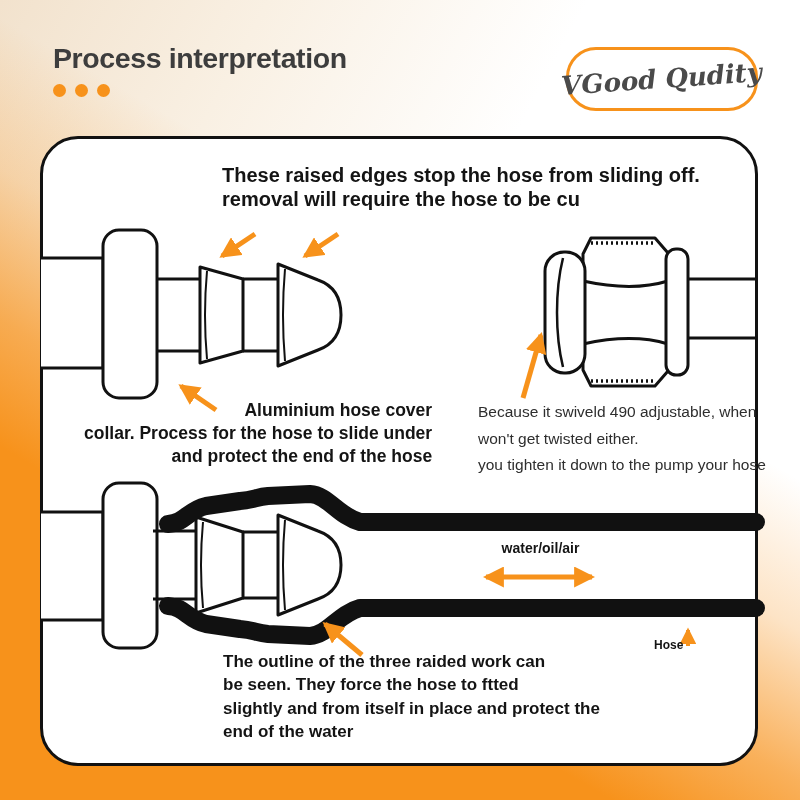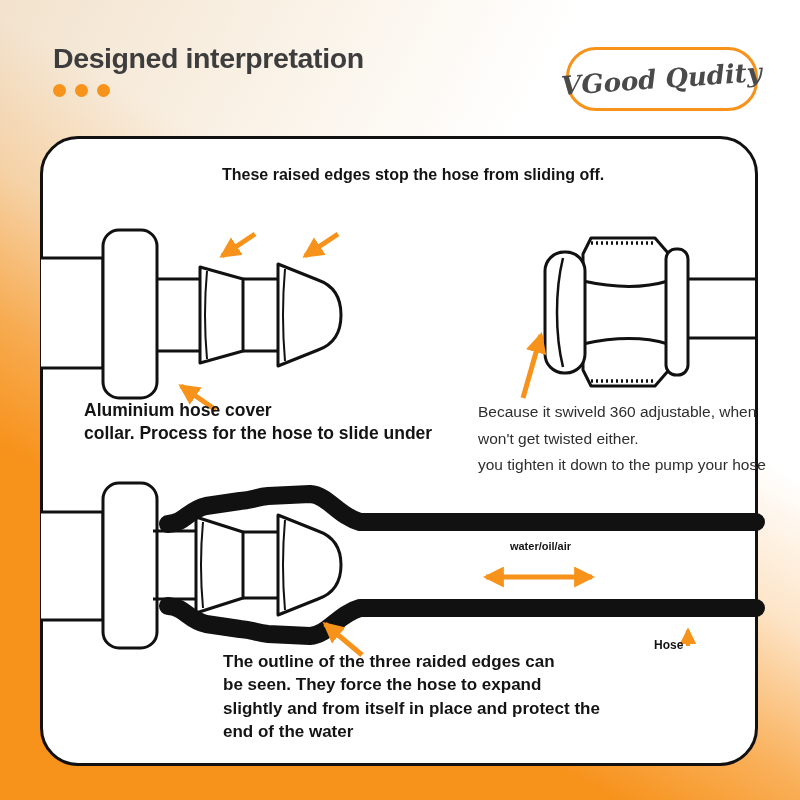--- a/index.html
+++ b/index.html
@@ -28,32 +28,32 @@
   .badge span{
     font-family:"DejaVu Serif", serif;font-style:italic;font-weight:600;
     font-size:26px;color:#4a4a4a;transform:rotate(-4deg);white-space:nowrap;
   }
   .panel{
     left:40px;top:136px;width:718px;height:630px;background:#ffffff;
     border:3px solid #111111;border-radius:38px;box-sizing:border-box;
   }
   .note{color:#141414;font-weight:600;white-space:nowrap;}
   .note div{white-space:nowrap;}
-  .n-raised{left:222px;top:163px;font-size:16px;line-height:24px;}
-  .n-collar{left:84px;top:399px;font-size:17.5px;line-height:23px;}
+  .n-raised{left:222px;top:163px;font-size:20px;line-height:24px;}
+  .n-collar{left:84px;top:399px;font-size:17.5px;line-height:23px;text-align:right;}
   .n-swivel{left:478px;top:399px;font-size:15.5px;line-height:26.5px;font-weight:400;color:#2e2e2e;}
   .n-outline{left:223px;top:650px;font-size:17px;line-height:23.3px;}
-  .n-flow{left:468px;top:540px;width:145px;text-align:center;font-size:11px;font-weight:700;color:#141414;}
+  .n-flow{left:468px;top:540px;width:145px;text-align:center;font-size:14px;font-weight:700;color:#141414;}
   .n-hose{left:654px;top:638px;font-size:12px;font-weight:600;color:#141414;}
   svg{position:absolute;left:0;top:0;}
 </style>
 </head>
 <body>
 
-<div class="abs title" style="left:53px;top:42px;">Designed interpretation</div>
+<div class="abs title" style="left:53px;top:42px;">Process interpretation</div>
 <div class="abs dots" style="left:53px;top:84px;">
   <div class="dot"></div>
   <div class="dot"></div>
   <div class="dot"></div>
 </div>
 <div class="abs badge" style="left:566px;top:47px;">
   <span>VGood Qudity</span>
 </div>
 
 <div class="abs panel"></div>
@@ -106,34 +106,36 @@
     <line x1="216" y1="410" x2="181" y2="386" marker-end="url(#ah)"></line>
     <line x1="523" y1="398" x2="541" y2="335" marker-end="url(#ah)"></line>
     <line x1="362" y1="655" x2="325" y2="624" marker-end="url(#ah)"></line>
     <line x1="688" y1="646" x2="688" y2="630" stroke-width="4" marker-end="url(#ah)"></line>
     <line x1="486" y1="577" x2="592" y2="577" marker-start="url(#ah)" marker-end="url(#ah)"></line>
   </g>
 </svg>
 
 <div class="abs note n-raised">
   <div>These raised edges stop the hose from sliding off.</div>
+  <div>removal will require the hose to be cu</div>
 </div>
 
 <div class="abs note n-collar">
   <div>Aluminium hose cover</div>
   <div>collar. Process for the hose to slide under</div>
+  <div>and protect the end of the hose</div>
 </div>
 
 <div class="abs note n-swivel">
-  <div>Because it swiveld 360 adjustable, when</div>
+  <div>Because it swiveld 490 adjustable, when</div>
   <div>won't get twisted either.</div>
   <div>you tighten it down to the pump your hose</div>
 </div>
 
 <div class="abs note n-outline">
-  <div>The outline of the three raided edges can</div>
-  <div>be seen. They force the hose to expand</div>
+  <div>The outline of the three raided work can</div>
+  <div>be seen. They force the hose to ftted</div>
   <div>slightly and from itself in place and protect the</div>
   <div>end of the water</div>
 </div>
 
 <div class="abs n-flow">water/oil/air</div>
 <div class="abs n-hose">Hose</div>
 
 </body></html>

